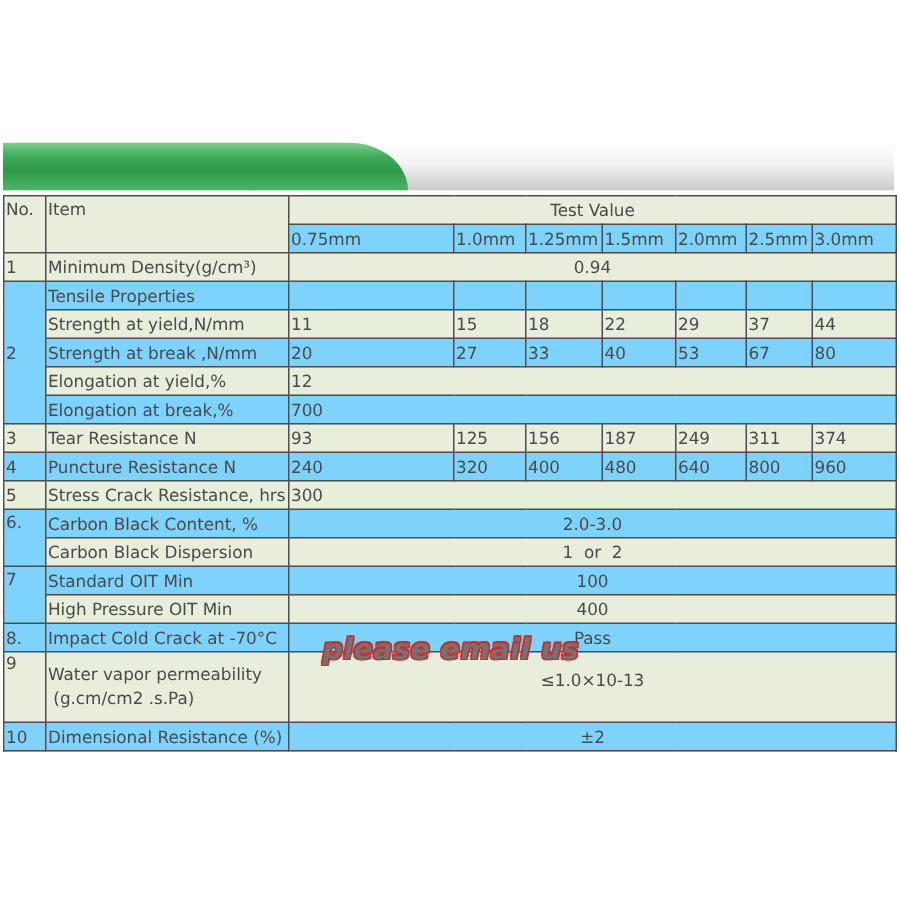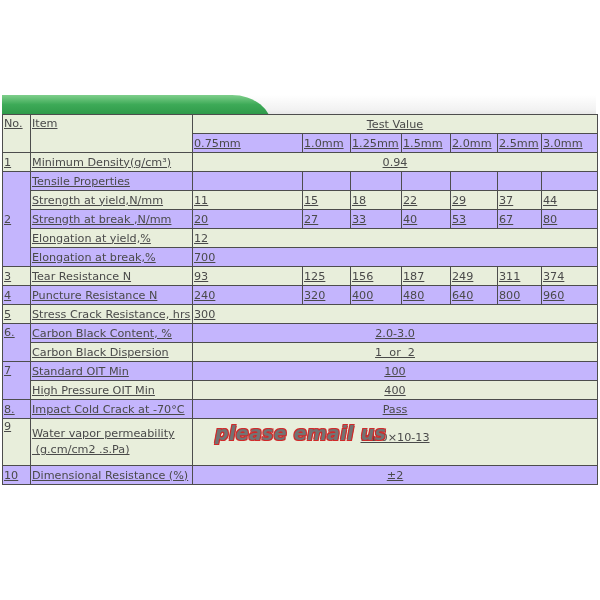--- a/index.html
+++ b/index.html
@@ -7,26 +7,26 @@
          font-family:"DejaVu Sans", sans-serif; }
   .banner { position:absolute; left:2px; top:95px; width:594px; height:32px; overflow:hidden; }
   .banner-grey { position:absolute; left:0; top:0; width:100%; height:100%;
          background:linear-gradient(to bottom,#ffffff 0%,#f2f2f2 45%,#c9c9c9 100%); }
   .banner-green { position:absolute; left:0; top:0; width:270px; height:100%;
          background:linear-gradient(to bottom,#7fcf8c 0%,#3daa57 30%,#2f9a4a 60%,#4db466 100%);
          border-top-right-radius:40px 100%; }
   .banner-title { position:absolute; left:12px; top:3px; font-family:"DejaVu Sans", sans-serif;
          font-weight:bold; font-size:19px; color:#ffffff; letter-spacing:0.5px;
          text-shadow:-1px -1px 0 #245e33, 1px -1px 0 #245e33, -1px 1px 0 #245e33, 1px 1px 0 #245e33, 0 2px 2px #1f4f2b;margin-top:36px; }
-  table.data { position:absolute; left:2px; top:114px; width:595px; border-collapse:collapse;
-         font-family:"DejaVu Sans", sans-serif; font-size:11.2px; color:#4a4a4a; table-layout:fixed;text-decoration:underline; }
+  table.data { position:absolute; left:2px; top:130px; width:595px; border-collapse:collapse;
+         font-family:"DejaVu Sans", sans-serif; font-size:11.2px; color:#4a4a4a; table-layout:fixed; }
   table.data td { border:1.5px solid #4d4d4d; padding:0 1px; height:18px; line-height:17px;
          white-space:nowrap; overflow:visible; vertical-align:middle; }
   .lt { background:#e8eedb; }
-  .dk { background:#c4b5fd; }
+  .dk { background:#7dd3fc; }
   .c { text-align:center; }
   .tall { height:35px !important; line-height:16px !important; }
   .wm { position:absolute; left:215px; top:424px; font-family:"DejaVu Sans", sans-serif;
         font-weight:bold; font-style:italic; font-size:19px; line-height:18px; color:#737373;
         text-shadow:-1px -1px 0 #d02a2a, 1px -1px 0 #d02a2a, -1px 1px 0 #d02a2a, 1px 1px 0 #d02a2a;
         pointer-events:none; letter-spacing:0.3px; }
 </style>
 </head>
 <body>
 

